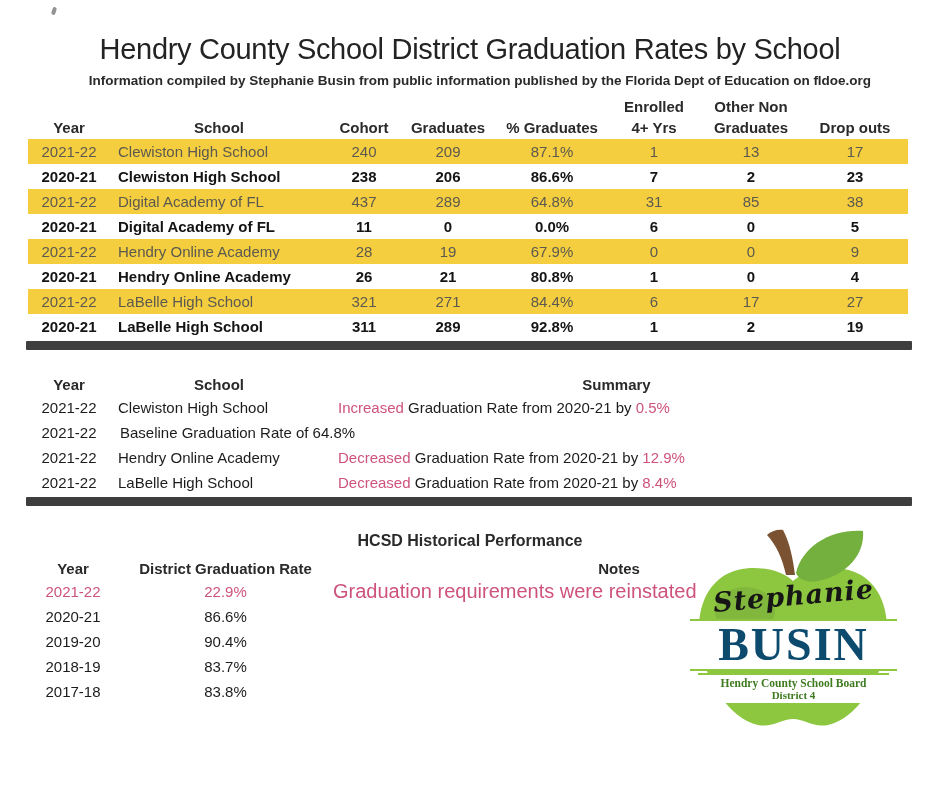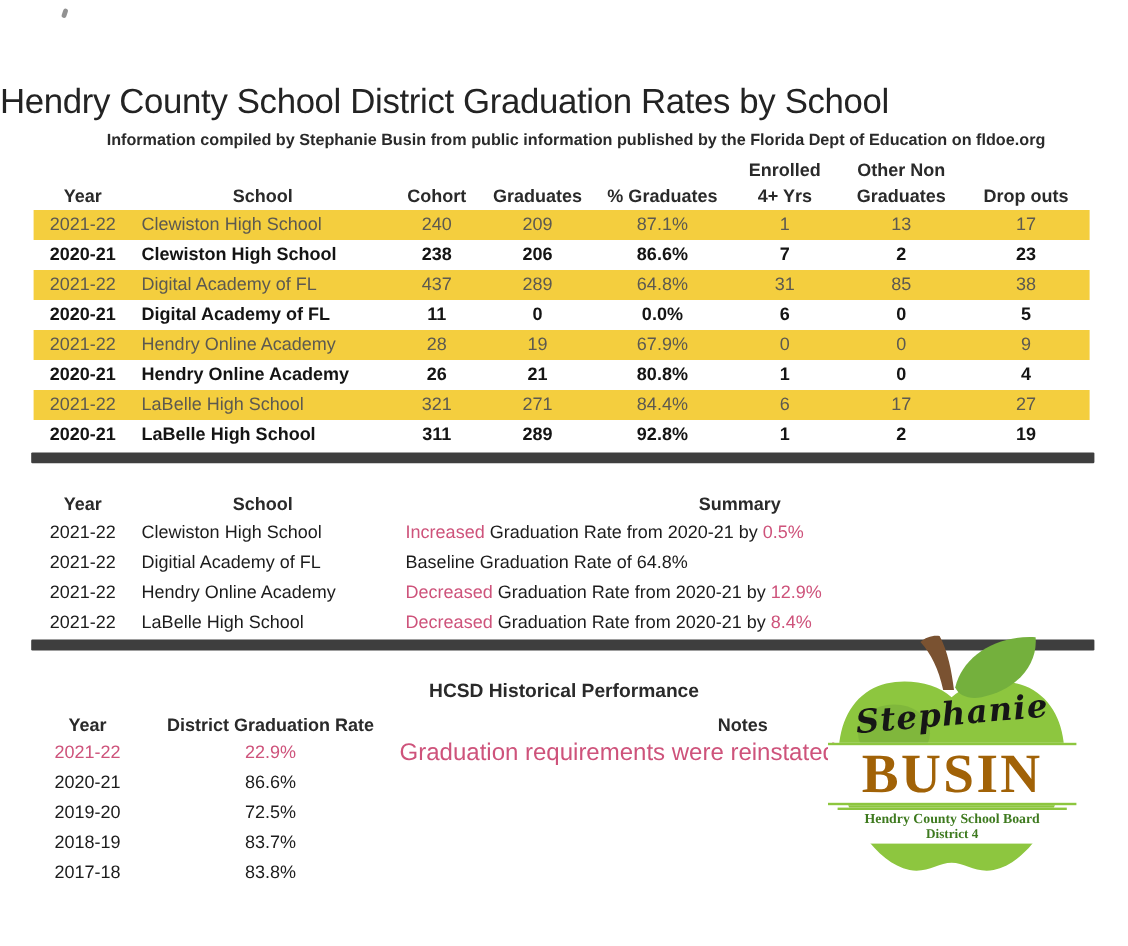--- a/index.html
+++ b/index.html
@@ -3,21 +3,21 @@
 <meta charset="utf-8">
 <style>
   html,body{margin:0;padding:0;}
   body{
     width:940px;height:788px;background:#ffffff;position:relative;overflow:hidden;
     font-family:"Liberation Sans", sans-serif;color:#1c1c1c;
     -webkit-font-smoothing:antialiased;
   }
   
   .doc-title{
-    padding-top:68px;font-size:29px;line-height:34px;
+    padding-top:32px;text-align:center;font-size:29px;line-height:34px;
     color:#232323;letter-spacing:-0.3px;
   }
   .doc-subtitle{
     margin-top:7px;text-align:center;font-size:13.5px;font-weight:bold;color:#2a2a2a;margin-left:20px;
   }
   
   .t1{margin:8px 0 0 28px;width:880px;font-size:15px;}
   .t1 .grid{display:grid;grid-template-columns:82px 218px 72px 96px 112px 92px 102px 106px;align-items:center;}
   .t1 .hrow1{height:20px;font-weight:bold;color:#2a2a2a;}
   .t1 .hrow2{height:23px;font-weight:bold;color:#2a2a2a;}
@@ -54,21 +54,21 @@
     font-family:"DejaVu Serif", serif;font-style:italic;font-weight:bold;
     font-size:27px;color:#161616;transform:rotate(-5deg);letter-spacing:1px;
   }
   .logo .band1{
     position:absolute;top:96px;left:0;width:207px;height:52px;background:#ffffff;
     border-top:2px solid #8DC63F;border-bottom:2px solid #8DC63F;box-sizing:border-box;
     display:flex;align-items:center;justify-content:center;
   }
   .logo .band1 .caps{
     font-family:"Liberation Serif", serif;font-weight:bold;font-size:46px;
-    letter-spacing:2px;color:#a16207;line-height:1;
+    letter-spacing:2px;color:#0c4a6e;line-height:1;
   }
   .logo .band2{
     position:absolute;top:150px;left:8px;width:191px;height:30px;background:#ffffff;
     border-top:2px solid #8DC63F;box-sizing:border-box;text-align:center;
   }
   .logo .band2 .l1{font-family:"Liberation Serif", serif;font-weight:bold;font-size:11.5px;color:#3E7A1F;margin-top:2px;}
   .logo .band2 .l2{font-family:Liberation Serif, serif;font-weight:bold;font-size:11px;color:#3E7A1F;}
   
   .artifact{position:absolute;left:52px;top:7px;width:4px;height:8px;background:#777;border-radius:2px;transform:rotate(18deg);opacity:.8;}
 </style>
@@ -193,21 +193,20 @@
     <div class="cell">Summary</div>
   </div>
 
   <div class="grid row">
     <div class="cell">2021-22</div>
     <div class="cell cell-school">Clewiston High School</div>
     <div class="cell cell-summary"><span class="pink">Increased</span><span> Graduation Rate from 2020-21 by </span><span class="pink">0.5%</span></div>
   </div>
   <div class="grid row">
     <div class="cell">2021-22</div>
-    <div class="cell cell-school">Digitial Academy of FL</div>
     <div class="cell cell-summary"><span class="pink"></span><span>Baseline Graduation Rate of 64.8%</span><span class="pink"></span></div>
   </div>
   <div class="grid row">
     <div class="cell">2021-22</div>
     <div class="cell cell-school">Hendry Online Academy</div>
     <div class="cell cell-summary"><span class="pink">Decreased</span><span> Graduation Rate from 2020-21 by </span><span class="pink">12.9%</span></div>
   </div>
   <div class="grid row">
     <div class="cell">2021-22</div>
     <div class="cell cell-school">LaBelle High School</div>
@@ -230,21 +229,21 @@
     <div class="cell">2021-22</div>
     <div class="cell">22.9%</div>
     <div class="cell cell-note">Graduation requirements were reinstated</div>
   </div>
   <div class="grid row">
     <div class="cell">2020-21</div>
     <div class="cell">86.6%</div>
   </div>
   <div class="grid row">
     <div class="cell">2019-20</div>
-    <div class="cell">72.5%</div>
+    <div class="cell">90.4%</div>
     <div class="cell cell-note"></div>
   </div>
   <div class="grid row">
     <div class="cell">2018-19</div>
     <div class="cell">83.7%</div>
     <div class="cell cell-note"></div>
   </div>
   <div class="grid row">
     <div class="cell">2017-18</div>
     <div class="cell">83.8%</div>

